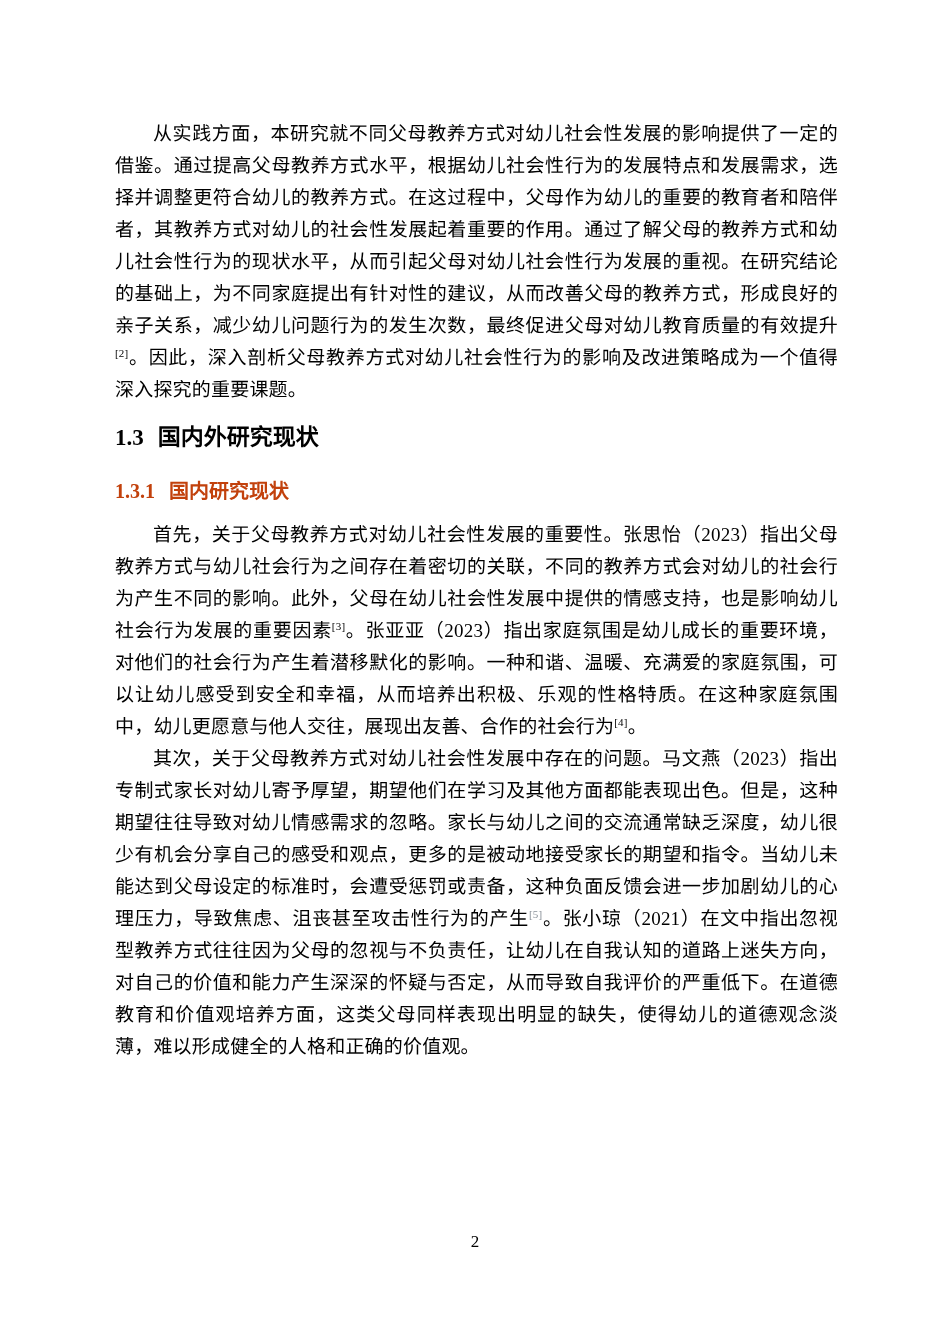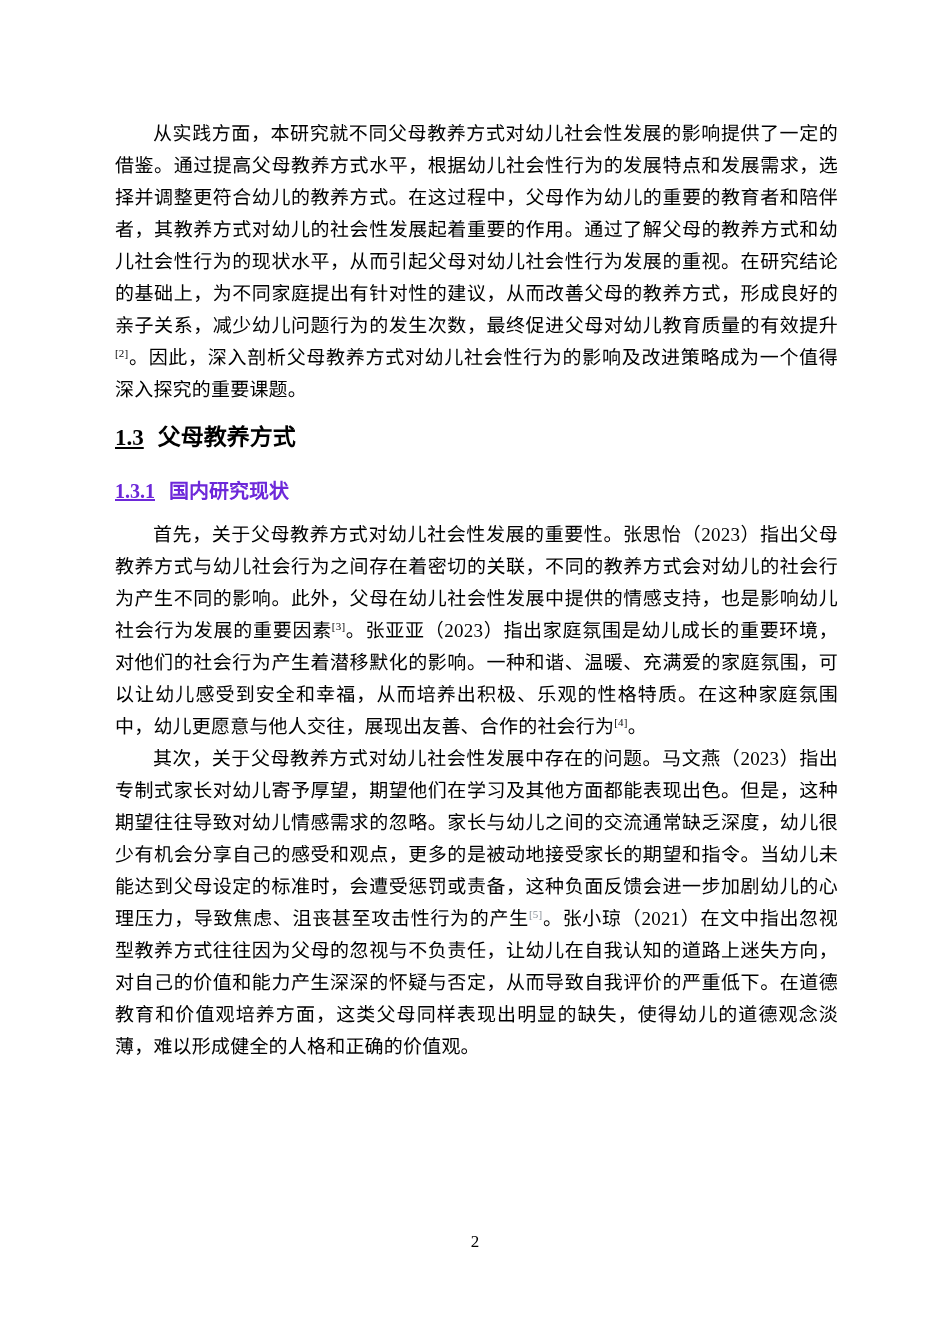--- a/index.html
+++ b/index.html
@@ -44,48 +44,47 @@
     font-weight: bold;
     line-height: 30px;
     color: #000000;
   }
   h3.heading-l3 {
     margin: 24px 0 14px 0;
     font-family: "Liberation Sans", "DejaVu Sans", sans-serif;
     font-size: 20px;
     font-weight: bold;
     line-height: 28px;
-    color: #6d28d9;
+    color: #c2410c;
   }
   .h-num {
     margin-right: 14px;
     font-family: "Liberation Serif", "DejaVu Serif", serif;
     font-weight: bold;
-    text-decoration: underline;
   }
   .page-number {
     position: absolute;
     left: 0;
     right: 0;
     bottom: 92px;
     text-align: center;
     font-size: 17px;
     font-family: "Liberation Serif", "DejaVu Serif", serif;
     color: #000000;
   }
 </style>
 </head>
 <body>
 
 <div class="page">
 
   <p class="body-para">从实践方面，本研究就不同父母教养方式对幼儿社会性发展的影响提供了一定的借鉴。通过提高父母教养方式水平，根据幼儿社会性行为的发展特点和发展需求，选择并调整更符合幼儿的教养方式。在这过程中，父母作为幼儿的重要的教育者和陪伴者，其教养方式对幼儿的社会性发展起着重要的作用。通过了解父母的教养方式和幼儿社会性行为的现状水平，从而引起父母对幼儿社会性行为发展的重视。在研究结论的基础上，为不同家庭提出有针对性的建议，从而改善父母的教养方式，形成良好的亲子关系，减少幼儿问题行为的发生次数，最终促进父母对幼儿教育质量的有效提升<sup class="ref">[2]</sup>。因此，深入剖析父母教养方式对幼儿社会性行为的影响及改进策略成为一个值得深入探究的重要课题。</p>
 
   <h2 class="heading-l2">
-    <span class="h-num">1.3</span><span class="h-title">父母教养方式</span>
+    <span class="h-num">1.3</span><span class="h-title">国内外研究现状</span>
   </h2>
 
   <h3 class="heading-l3">
     <span class="h-num">1.3.1</span><span class="h-title">国内研究现状</span>
   </h3>
 
 
   <p class="body-para">首先，关于父母教养方式对幼儿社会性发展的重要性。张思怡（2023）指出父母教养方式与幼儿社会行为之间存在着密切的关联，不同的教养方式会对幼儿的社会行为产生不同的影响。此外，父母在幼儿社会性发展中提供的情感支持，也是影响幼儿社会行为发展的重要因素<sup class="ref">[3]</sup>。张亚亚（2023）指出家庭氛围是幼儿成长的重要环境，对他们的社会行为产生着潜移默化的影响。一种和谐、温暖、充满爱的家庭氛围，可以让幼儿感受到安全和幸福，从而培养出积极、乐观的性格特质。在这种家庭氛围中，幼儿更愿意与他人交往，展现出友善、合作的社会行为<sup class="ref">[4]</sup>。</p>
 
   <p class="body-para">其次，关于父母教养方式对幼儿社会性发展中存在的问题。马文燕（2023）指出专制式家长对幼儿寄予厚望，期望他们在学习及其他方面都能表现出色。但是，这种期望往往导致对幼儿情感需求的忽略。家长与幼儿之间的交流通常缺乏深度，幼儿很少有机会分享自己的感受和观点，更多的是被动地接受家长的期望和指令。当幼儿未能达到父母设定的标准时，会遭受惩罚或责备，这种负面反馈会进一步加剧幼儿的心理压力，导致焦虑、沮丧甚至攻击性行为的产生<sup class="ref muted">[5]</sup>。张小琼（2021）在文中指出忽视型教养方式往往因为父母的忽视与不负责任，让幼儿在自我认知的道路上迷失方向，对自己的价值和能力产生深深的怀疑与否定，从而导致自我评价的严重低下。在道德教育和价值观培养方面，这类父母同样表现出明显的缺失，使得幼儿的道德观念淡薄，难以形成健全的人格和正确的价值观。</p>

